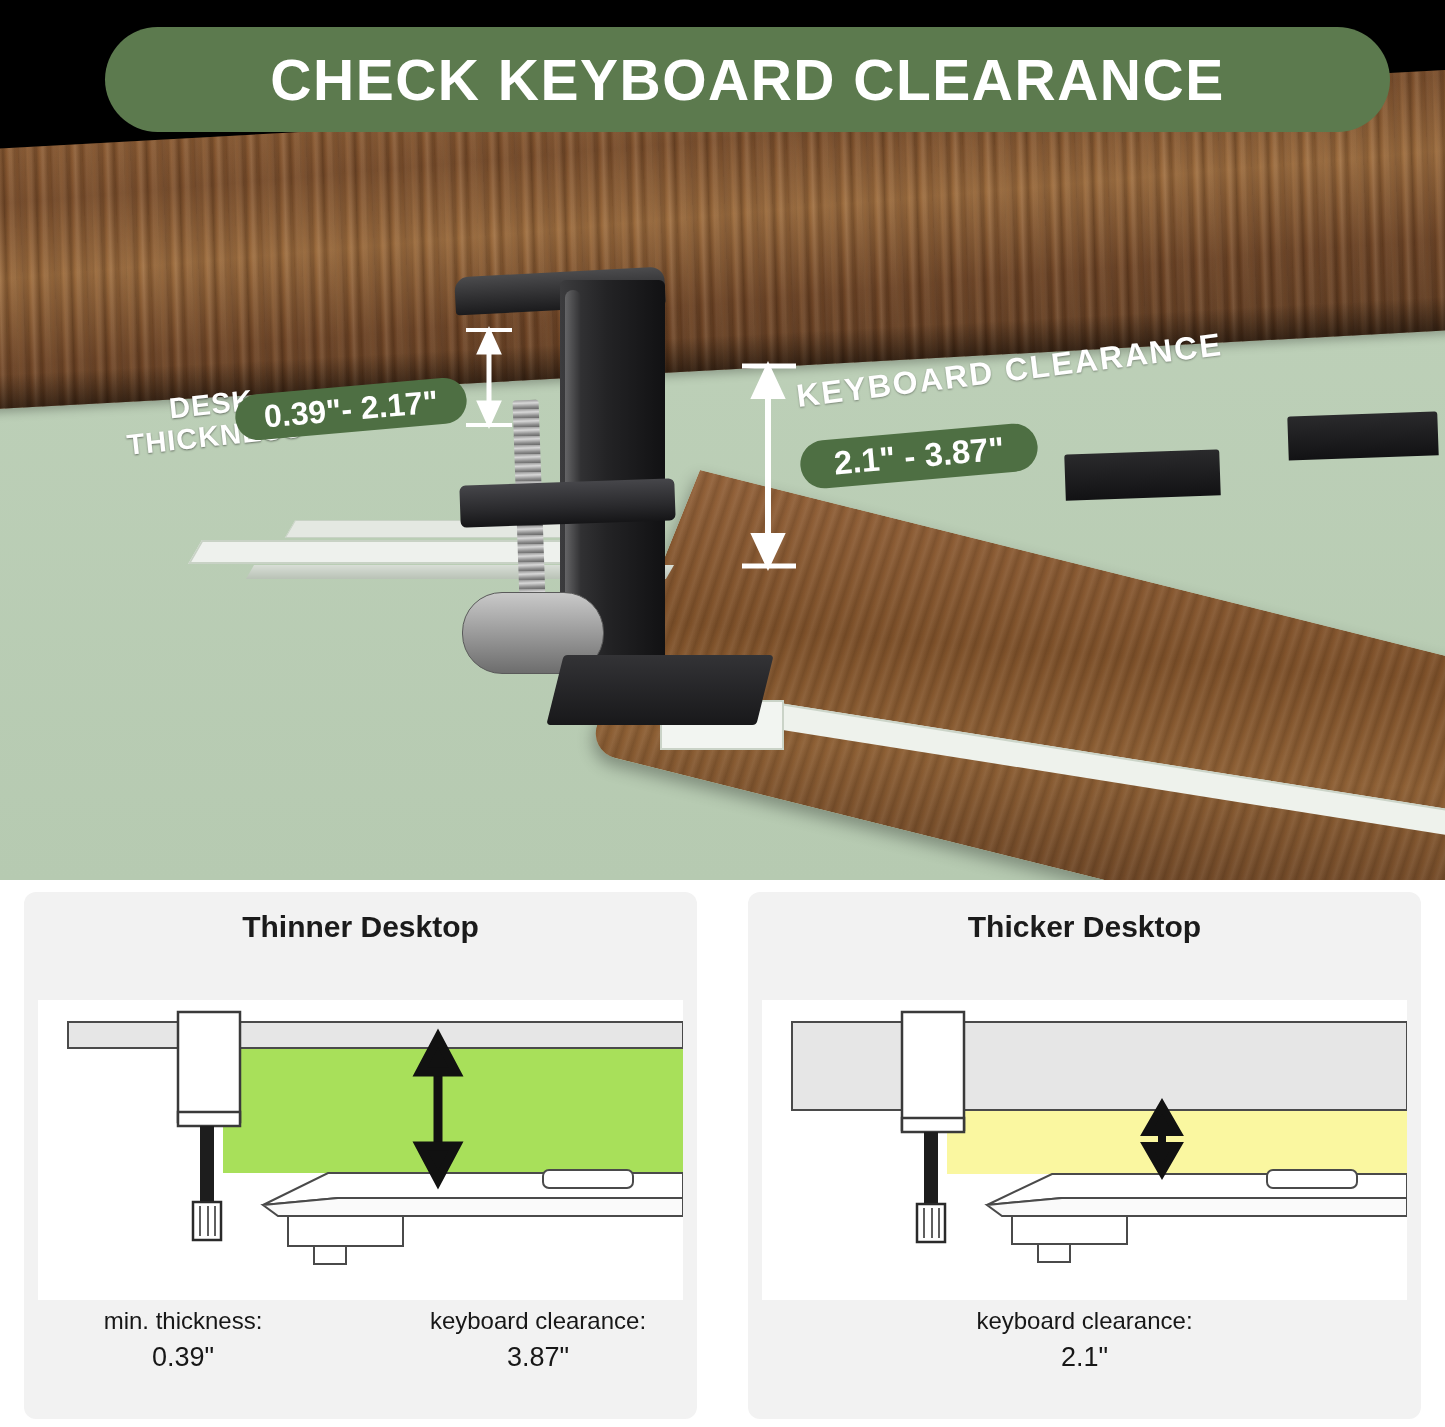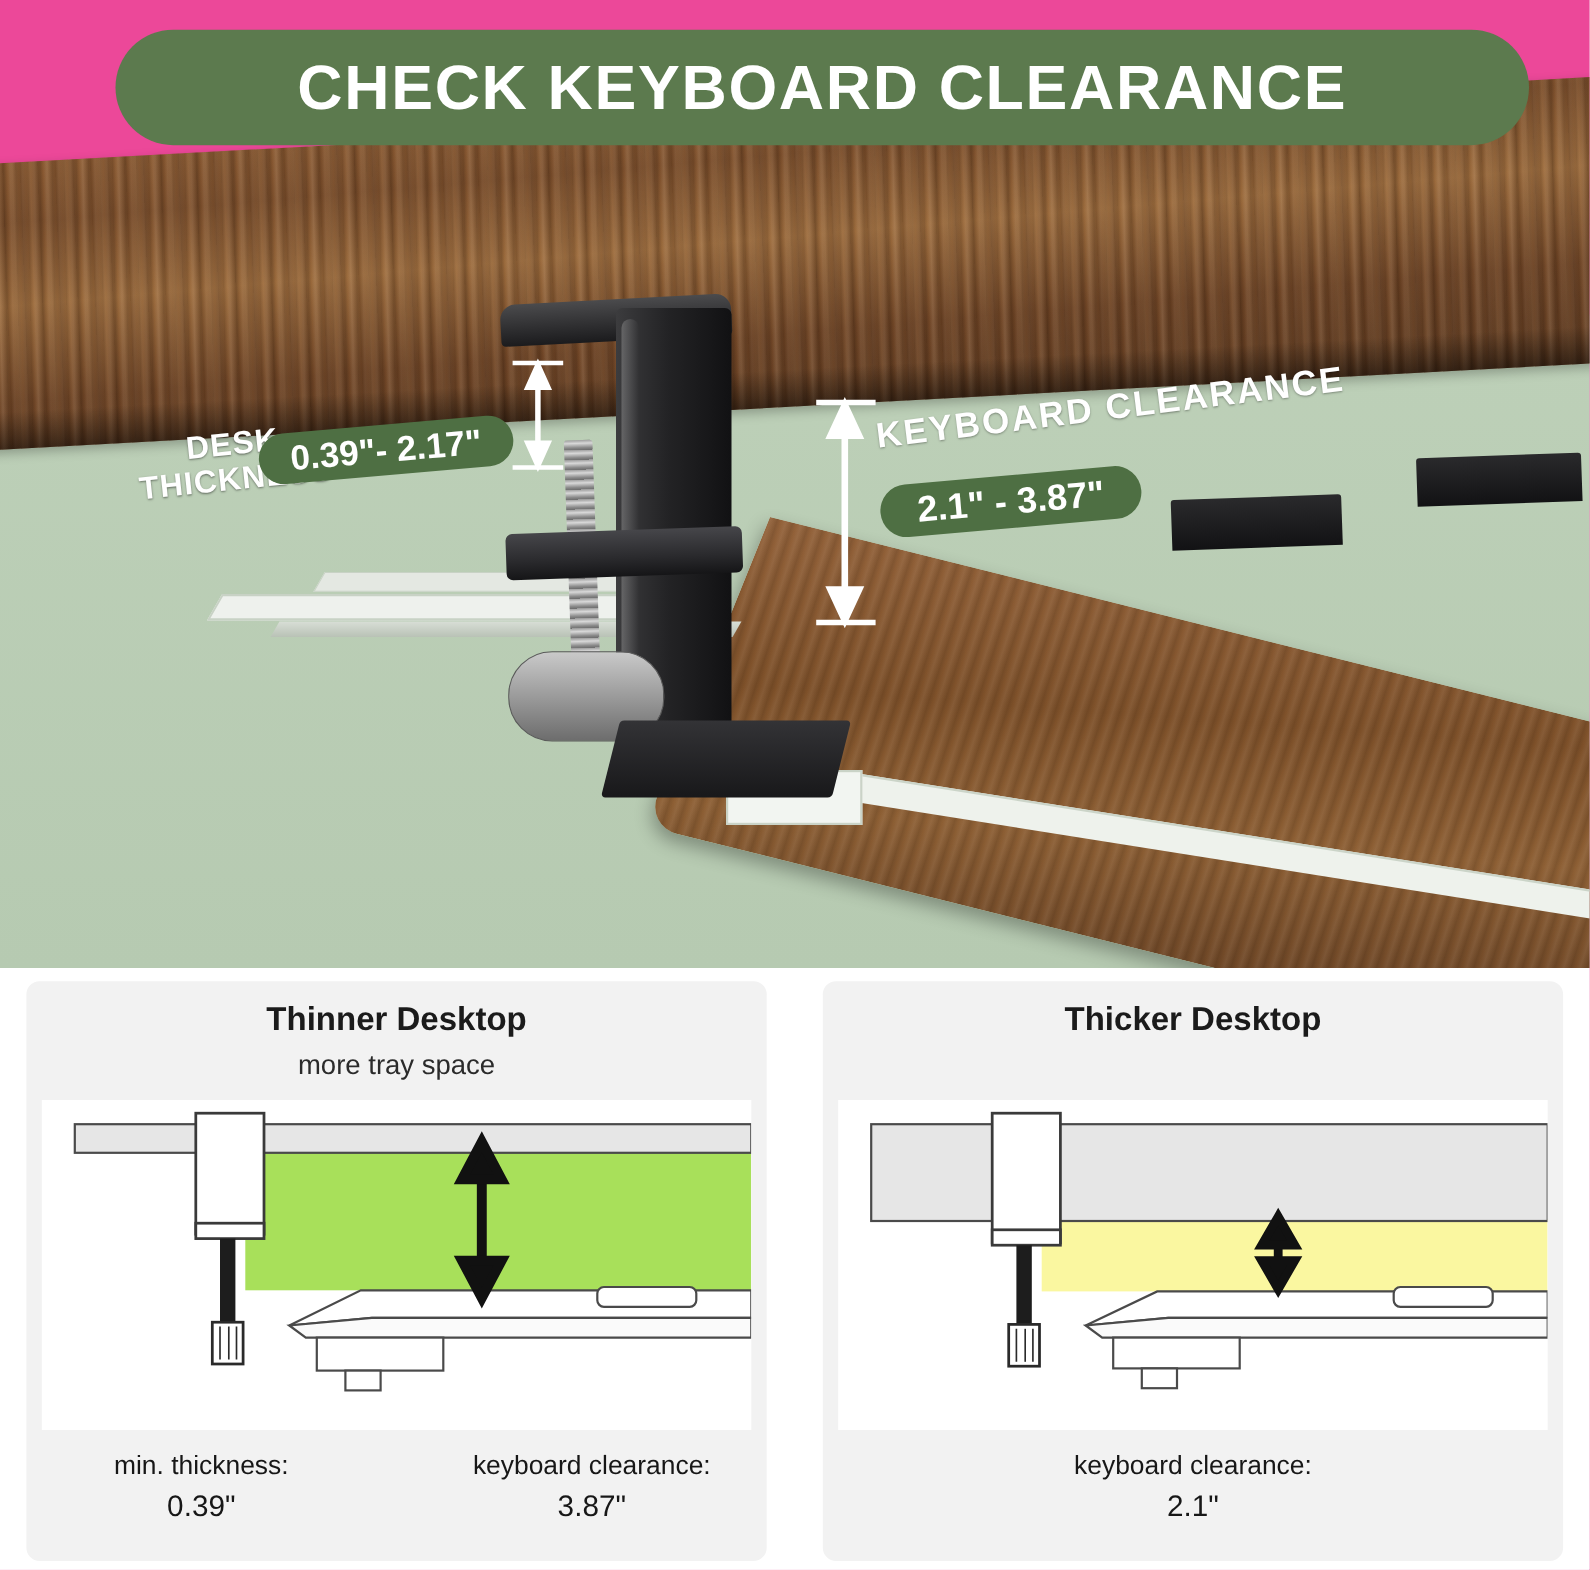--- a/index.html
+++ b/index.html
@@ -15,21 +15,21 @@
     overflow: hidden;
   }
 
   
   .hero {
     position: absolute;
     left: 0; top: 0;
     width: 1445px;
     height: 880px;
     overflow: hidden;
-    background: #ec4899;
+    background: #000000;
   }
 
   
   .mint-bg {
     position: absolute;
     left: 0; top: 286px;
     width: 1445px; height: 594px;
     background: #b9cdb4;
   }
   .mint-bg-2 {
@@ -302,21 +302,21 @@
     left: 14px; top: 108px;
     width: 645px; height: 300px;
     background: #ffffff;
     overflow: hidden;
   }
 
   .fig-svg { position: absolute; left: 0; top: 0; }
 
   .panel-foot {
     position: absolute;
-    left: 0; top: 424px;
+    left: 0; top: 412px;
     width: 100%;
     display: flex;
     gap: 37px;
   }
   .foot-col {
     flex: 1;
     text-align: center;
     color: #171717;
   }
   .foot-label { font-size: 24px; line-height: 34px; }
@@ -382,21 +382,20 @@
   <div class="pill pill-thickness">0.39"- 2.17"</div>
 
   <div class="lbl-kb-clearance">KEYBOARD CLEARANCE</div>
   <div class="pill pill-clearance">2.1" - 3.87"</div>
 </div>
 
 <div class="panels">
 
   <div class="panel left">
     <div class="panel-title">Thinner Desktop</div>
-    <div class="panel-sub">more tray space</div>
 
     <div class="panel-figure">
       <svg class="fig-svg" width="645" height="300" viewBox="0 0 645 300">
 
         <rect x="185" y="45" width="460" height="128" fill="#a8e05a"></rect>
 
         <rect x="30" y="22" width="615" height="26" fill="#e6e6e6" stroke="#4a4a4a" stroke-width="2"></rect>
 
         <rect x="140" y="12" width="62" height="110" fill="#ffffff" stroke="#3a3a3a" stroke-width="2.5"></rect>
         <rect x="140" y="112" width="62" height="14" fill="#ffffff" stroke="#3a3a3a" stroke-width="2.5"></rect>

